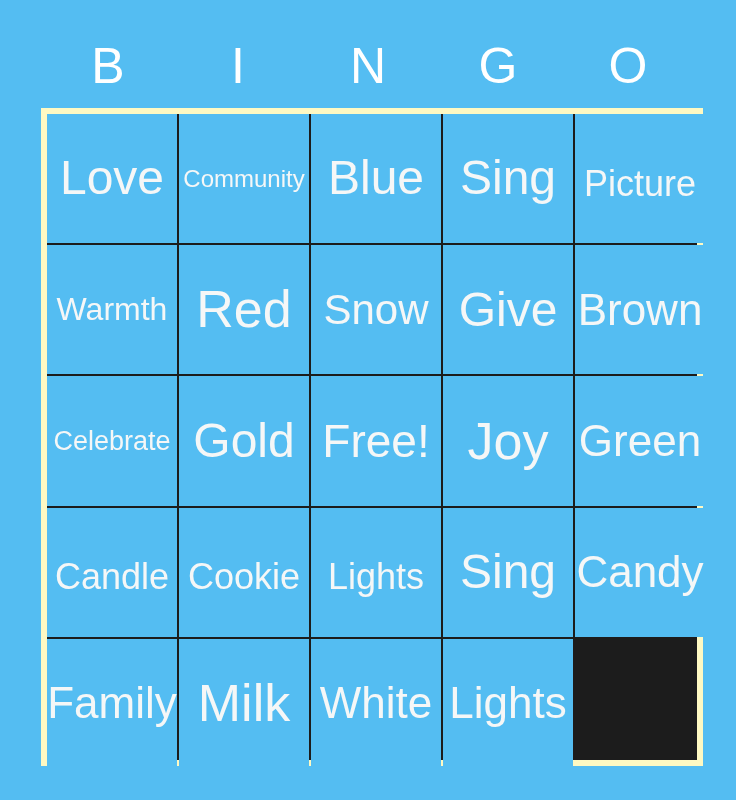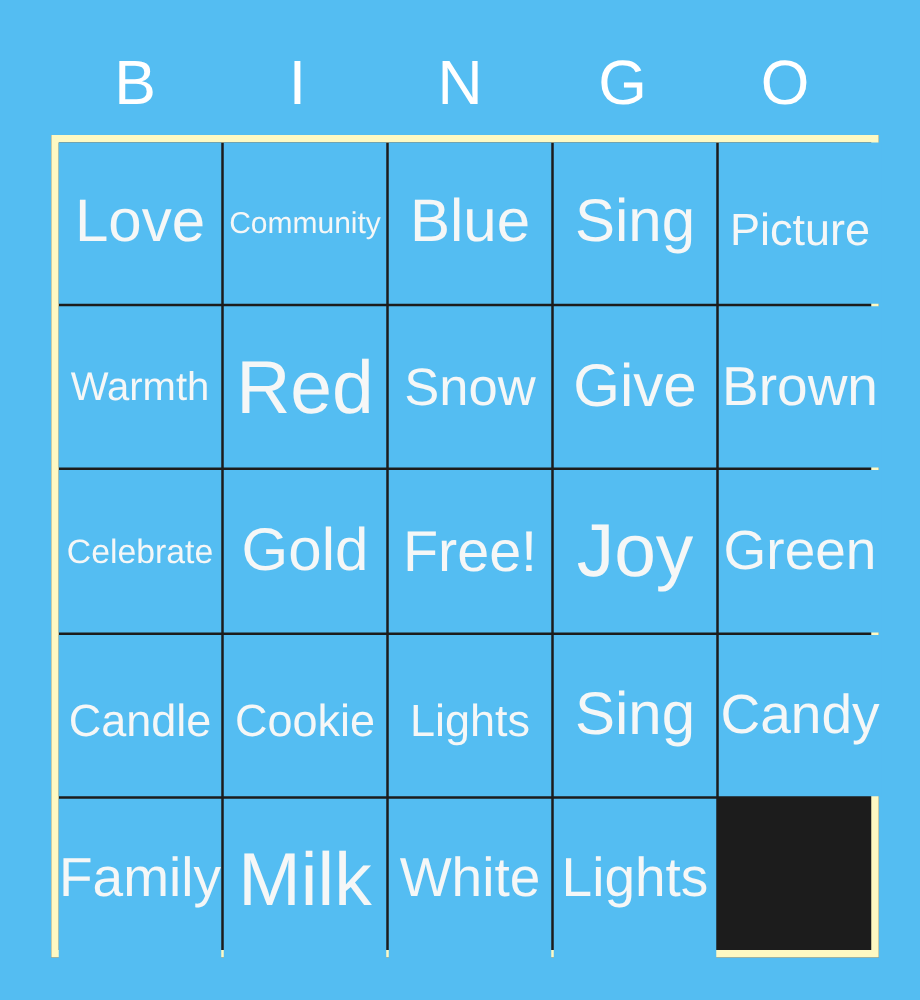--- a/index.html
+++ b/index.html
@@ -81,21 +81,21 @@
   }
   
   .fs-xs { font-size: 24px; }
   .fs-s  { font-size: 27px; }
   .fs-m  { font-size: 32px; }
   .fs-l  { font-size: 36px; margin-top: 10px; }
   .fs-xl { font-size: 44px; }
   .fs-2x { font-size: 42px; }
   .fs-3x { font-size: 46px; }
   .fs-4x { font-size: 48px; }
-  .fs-5x { font-size: 60px; }
+  .fs-5x { font-size: 52px; }
 </style>
 </head>
 <body>
 
 <div id="card">
 
   <div id="bingo-header">
     <div class="header-letter">B</div>
     <div class="header-letter">I</div>
     <div class="header-letter">N</div>

